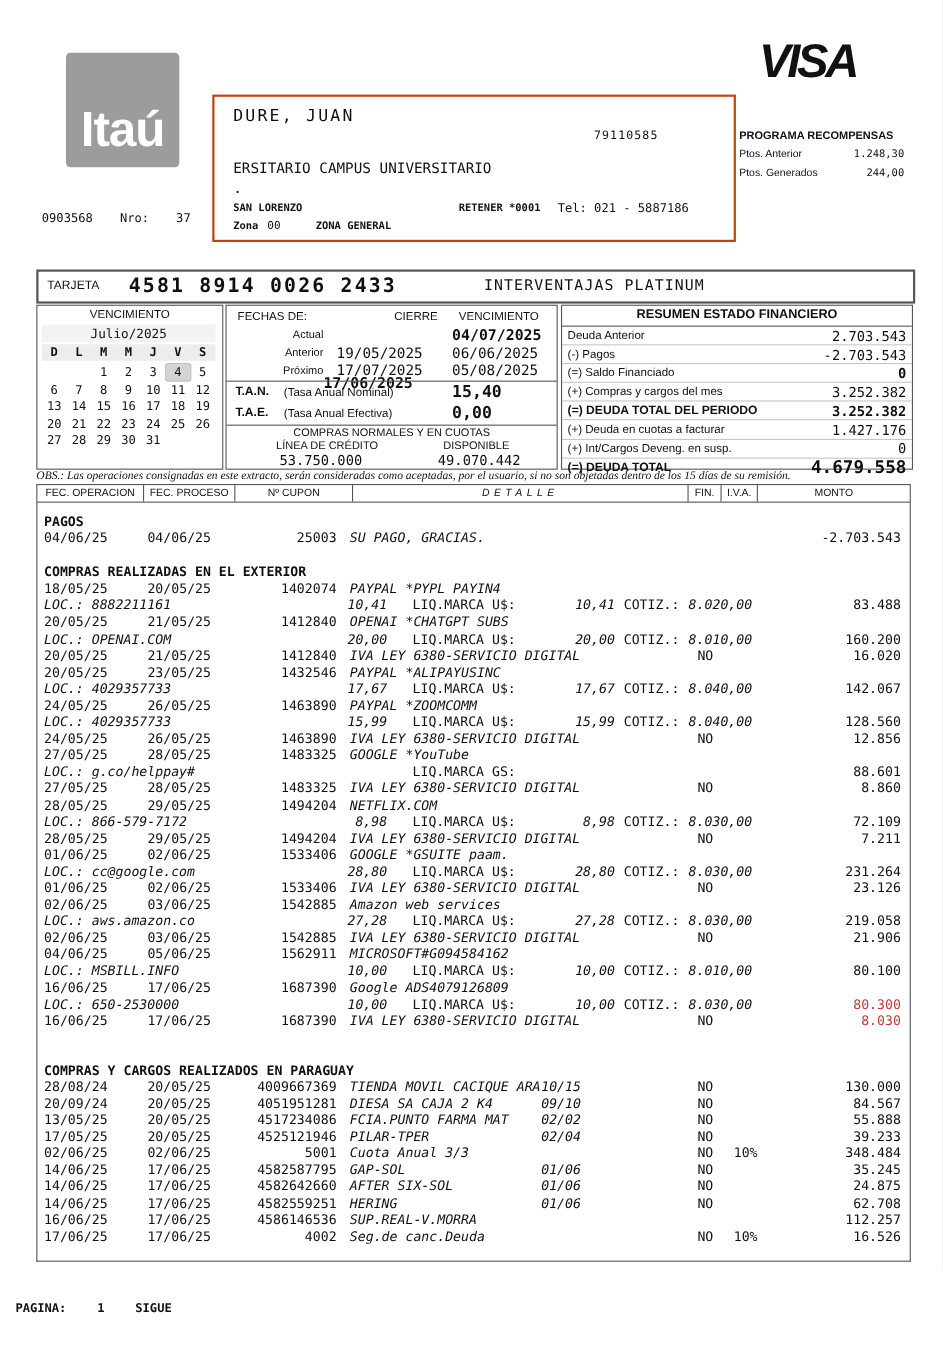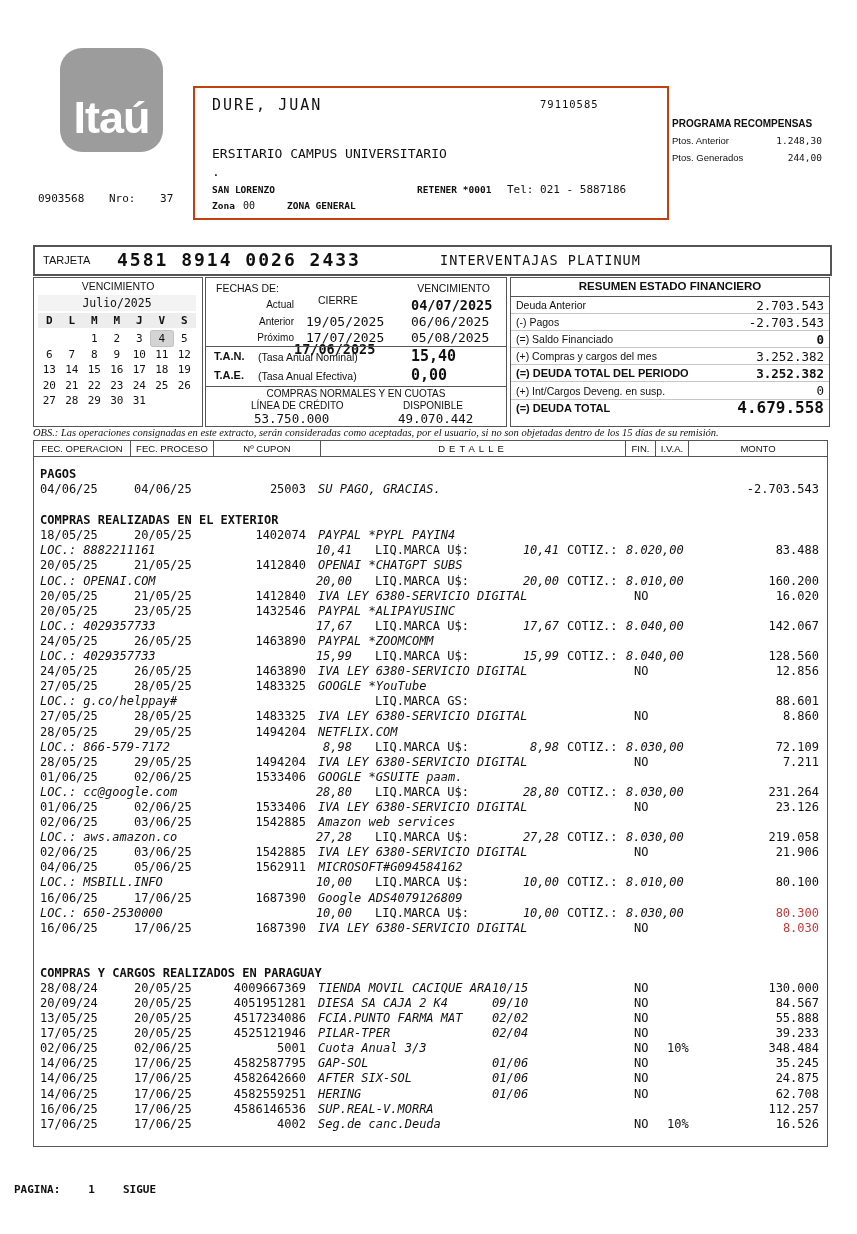--- a/index.html
+++ b/index.html
@@ -3,32 +3,32 @@
 <meta charset="utf-8">
 <style>
   html,body{margin:0;padding:0;background:#e8e8e8;}
   #page{position:relative;width:857px;height:1234px;background:#ffffff;
         font-family:"DejaVu Sans Mono","Liberation Mono",monospace;color:#101010;
         margin:0 auto;overflow:hidden;}
   .sans{font-family:"Liberation Sans","DejaVu Sans",sans-serif;}
   .abs{position:absolute;}
 
   
-  #itau-logo{left:60px;top:48px;width:103px;height:104px;border-radius:22px;background:#9c9c9c;
+  #itau-logo{left:60px;top:48px;width:103px;height:104px;border-radius:4px;background:#9c9c9c;
              display:flex;align-items:flex-end;justify-content:center;}
   #itau-logo .logo-text{color:#fff;font-family:"Liberation Sans",sans-serif;font-weight:bold;
              font-size:45px;line-height:1;padding-bottom:12px;letter-spacing:-1px;}
   #doc-line{left:38px;top:192px;font-size:11px;}
   #doc-line span{margin-right:18px;}
   #visa-logo{left:690px;top:32px;font-family:"Liberation Sans",sans-serif;font-weight:900;
              font-style:italic;font-size:43px;letter-spacing:-3px;color:#111;}
 
   #addr-box{left:193px;top:86px;width:472px;height:130px;border:2px solid #c2410c;}
   #addr-box .name{left:17px;top:8px;font-size:15px;letter-spacing:2px;}
-  #addr-box .refnum{left:345px;top:10px;font-size:10.5px;letter-spacing:1px;}
+  #addr-box .refnum{left:345px;top:29px;font-size:10.5px;letter-spacing:1px;}
   #addr-box .a1{left:17px;top:40px;font-size:13px;}
   #addr-box .a2{left:17px;top:58px;font-size:13px;}
   #addr-box .a3{left:17px;top:76px;font-size:13px;}
   #addr-box .city{left:17px;top:96px;font-size:9.5px;font-weight:bold;}
   #addr-box .retener{left:222px;top:96px;font-size:9.5px;font-weight:bold;}
   #addr-box .tel{left:312px;top:95px;font-size:11px;}
   #addr-box .zona-l{left:17px;top:112px;font-size:9.5px;font-weight:bold;}
   #addr-box .zona-v{left:48px;top:112px;font-size:10px;}
   #addr-box .zona-g{left:92px;top:112px;font-size:9.5px;font-weight:bold;}
 
@@ -49,21 +49,21 @@
   #cal-box .cal-title{top:2px;width:100%;text-align:center;font-size:10.5px;}
   #cal-box .cal-month{top:17px;left:4px;width:158px;text-align:center;font-size:11.5px;background:#f3f3f3;padding:1px 0;}
   #cal-box .cal-dayhead{top:35px;left:4px;width:158px;background:#ededed;}
   #cal-box .cal-row{position:absolute;left:4px;width:158px;display:flex;}
   #cal-box .cal-cell{width:22.5px;text-align:center;font-size:11px;line-height:15px;}
   #cal-box .cal-dayhead .cal-cell{font-weight:bold;}
   #cal-box .hl{background:#d4d4d4;border-radius:2px;box-shadow:0 0 0 1px #c2c2c2;}
 
   #fechas-box{left:205px;top:277px;width:300px;height:148px;}
   #fechas-box .fe-title{left:10px;top:4px;font-size:10.5px;}
-  #fechas-box .fe-c1{left:112px;top:4px;width:80px;text-align:left;font-size:10.5px;margin-top:12px;}
+  #fechas-box .fe-c1{left:112px;top:4px;width:80px;text-align:right;font-size:10.5px;}
   #fechas-box .fe-c2{left:200px;top:4px;width:95px;text-align:center;font-size:10.5px;}
   #fechas-box .fe-row-label{font-size:10px;width:60px;text-align:right;}
   #fechas-box .fe-date{font-size:13px;}
   #fechas-box .fe-bold{font-weight:bold;font-size:13.5px;}
   #fechas-box .divider{left:0;width:100%;border-top:1.5px solid #555;}
   #fechas-box .rate-label{font-weight:bold;font-size:11px;}
   #fechas-box .rate-desc{font-size:10.5px;}
   #fechas-box .rate-val{font-weight:bold;font-size:15px;}
   #fechas-box .cn-title{left:0;width:100%;text-align:center;font-size:10px;}
   #fechas-box .cn-label{font-size:10px;}
@@ -86,21 +86,21 @@
   #obs-line{left:33px;top:427px;width:795px;font-family:"Liberation Serif","DejaVu Serif",serif;
       font-style:italic;font-size:10.5px;white-space:nowrap;}
   #txn-table{left:33px;top:440px;width:795px;}
   #thead{display:flex;border:1.5px solid #555;height:17px;box-sizing:border-box;
       font-family:"Liberation Sans",sans-serif;font-size:9.5px;}
   #thead .th{border-right:1px solid #555;display:flex;align-items:center;justify-content:center;box-sizing:border-box;}
   #thead .th:last-child{border-right:none;}
   #thead .th:nth-child(1){width:97px;}
   #thead .th:nth-child(2){width:83px;}
   #thead .th:nth-child(3){width:107px;}
-  #thead .th:nth-child(4){width:305px;letter-spacing:4px;}
+  #thead .th:nth-child(4){width:305px;letter-spacing:4px;font-style:italic;}
   #thead .th:nth-child(5){width:30px;}
   #thead .th:nth-child(6){width:33px;}
   #thead .th:nth-child(7){flex:1;}
   #tbody{border:1.5px solid #555;border-top:none;height:690px;box-sizing:border-box;padding-top:10px;}
   .trow{position:relative;height:15.1px;font-size:12px;}
   .trow span{position:absolute;white-space:pre;}
   .trow.gap{height:16px;}
   .trow.gap2{height:30px;}
   .sec-t{left:6px;font-weight:bold;}
   .c-op{left:6px;} .c-pr{left:100px;}
@@ -128,20 +128,21 @@
   <div id="itau-logo" class="abs">
     <span class="logo-text">Itaú</span>
   </div>
 
   <div id="doc-line" class="abs">
     <span>0903568</span>
     <span>Nro:</span>
     <span>37</span>
   </div>
 
+  <div id="visa-logo" class="abs">VISA</div>
 
   <div id="addr-box" class="abs">
     <span class="abs name">DURE, JUAN</span>
     <span class="abs refnum">79110585</span>
     <span class="abs a2">ERSITARIO CAMPUS UNIVERSITARIO</span>
     <span class="abs a3">.</span>
     <span class="abs city">SAN LORENZO</span>
     <span class="abs retener">RETENER *0001</span>
     <span class="abs tel">Tel: 021 - 5887186</span>
     <span class="abs zona-l">Zona</span>
@@ -277,20 +278,24 @@
         </div>
         <div class="rs-row">
           <span class="rs-label">(+) Compras y cargos del mes</span>
           <span class="rs-value">3.252.382</span>
         </div>
         <div class="rs-row rs-bold">
           <span class="rs-label">(=) DEUDA TOTAL DEL PERIODO</span>
           <span class="rs-value">3.252.382</span>
         </div>
         <div class="rs-row">
+          <span class="rs-label">(+) Deuda en cuotas a facturar</span>
+          <span class="rs-value">1.427.176</span>
+        </div>
+        <div class="rs-row">
           <span class="rs-label">(+) Int/Cargos Deveng. en susp.</span>
           <span class="rs-value">0</span>
         </div>
         <div class="rs-row rs-bold rs-big">
           <span class="rs-label">(=) DEUDA TOTAL</span>
           <span class="rs-value">4.679.558</span>
         </div>
       </div>
   </div>
 

